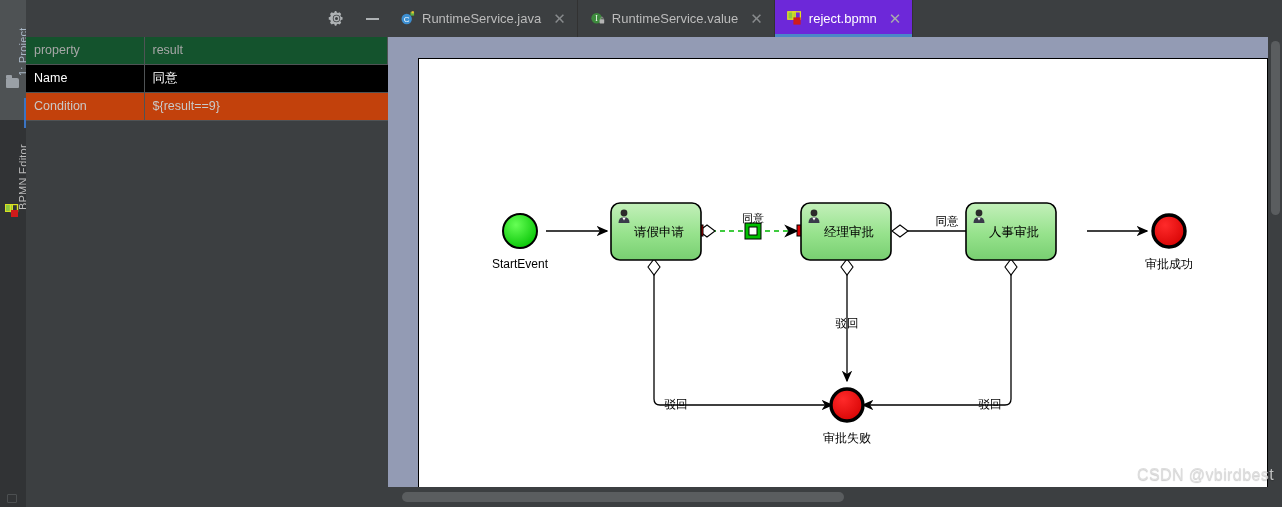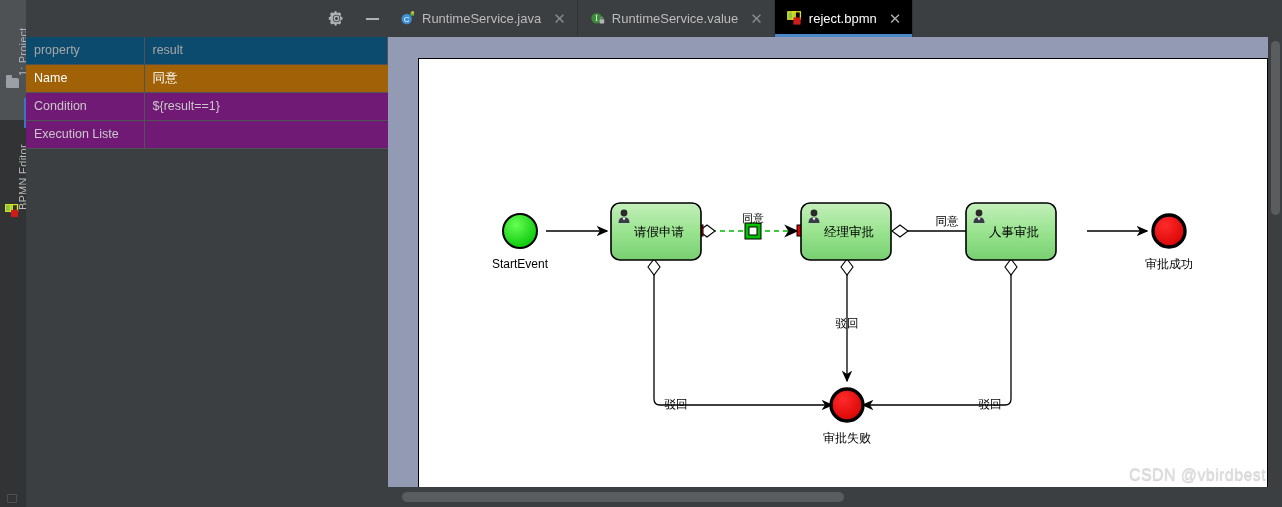--- a/index.html
+++ b/index.html
@@ -64,48 +64,48 @@
   #minim{ left:338px; }
   #minim:before{
     content:""; position:absolute; left:2px; top:8px; width:13px; height:2px; background:#aeb2b4;
   }
   table.prop-table{
     width:100%; border-collapse:collapse; table-layout:fixed;
     font-size:12.5px;
   }
   table.prop-table col.c1{ width:118px; }
   table.prop-table th{
-    background:#0c4a6e; color:#a7a7a7; font-weight:normal; text-align:left;
+    background:#14532d; color:#a7a7a7; font-weight:normal; text-align:left;
     padding:5px 0 5px 8px; height:27px;
     border-bottom:1px solid #4f5355; border-right:1px solid #4f5355;
   }
   table.prop-table td{
     height:28px; padding:3px 0 3px 8px; color:#c9c9c9;
     border-bottom:1px solid #4f5355; border-right:1px solid #4f5355;
-    background:#701a75; overflow:hidden; white-space:nowrap;
+    background:#c2410c; overflow:hidden; white-space:nowrap;
   }
   table.prop-table td.val{ border-right:none; }
-  tr.selected td{ background:#a16207; color:#ffffff; }
+  tr.selected td{ background:#000000; color:#ffffff; }
   td.name-cell{ padding-left:20px; position:relative; }
   #props-filler{ position:absolute; left:0; top:177px; width:362px; height:330px; background:#3c3f41; }
 
   
   #editor{
     position:absolute; left:388px; top:0; right:0; bottom:0; background:#3c3f41;
   }
   #tabbar{
     position:absolute; left:0; top:0; right:0; height:37px;
     background:#3c3f41; display:flex; align-items:stretch;
   }
   .tab{
     display:flex; align-items:center; gap:7px; padding:0 9px 0 12px;
     font-size:13px; color:#bbbbbb; position:relative; cursor:default;
     border-right:1px solid #323232;
   }
-  .tab.active{ background:#000000; color:#ffffff; }
+  .tab.active{ background:#6d28d9; color:#ffffff; }
   .tab.active:after{
     content:""; position:absolute; left:0; right:0; bottom:0; height:3px; background:#4a88c7;
   }
   .tab .xmark{
     font-size:15px; color:#888b8d; line-height:1; margin-left:3px; padding:0 2px;
   }
   .tab.active .xmark{ color:#a8abad; }
   .tabicon{ width:15px; height:15px; flex:0 0 15px; position:relative; }
 
   #canvas-wrap{
@@ -129,21 +129,21 @@
   #hscroll{
     position:absolute; left:0; right:14px; bottom:0; height:20px; background:#3c3f41;
   }
   #hscroll .thumb{
     position:absolute; left:14px; top:5px; width:442px; height:10px;
     background:#5a5d5f; border-radius:5px;
   }
   #corner{ position:absolute; right:0; bottom:0; width:14px; height:20px; background:#3c3f41;}
 
   #watermark{
-    position:absolute; right:16px; bottom:23px; font-size:16px;
+    position:absolute; right:8px; bottom:23px; font-size:16px;
     color:#d8d8d8; opacity:.85; letter-spacing:.4px; pointer-events:none;
     text-shadow:0 1px 1px rgba(0,0,0,.25);
   }
 </style>
 </head>
 <body>
 
 <div id="toolstrip">
   <div class="seg-top"></div>
   <div class="seg-bot"></div>
@@ -186,25 +186,21 @@
         <th>result</th>
       </tr>
     </thead>
     <tbody>
       <tr class="selected">
         <td class="name-cell">Name</td>
         <td class="val">同意</td>
       </tr>
       <tr>
         <td class="name-cell">Condition</td>
-        <td class="val">${result==1}</td>
-      </tr>
-      <tr>
-        <td class="name-cell">Execution Liste</td>
-        <td class="val"></td>
+        <td class="val">${result==9}</td>
       </tr>
     </tbody>
   </table>
   <div id="props-filler"></div>
 </div>
 
 <div id="editor">
 
   <div id="tabbar">
 

